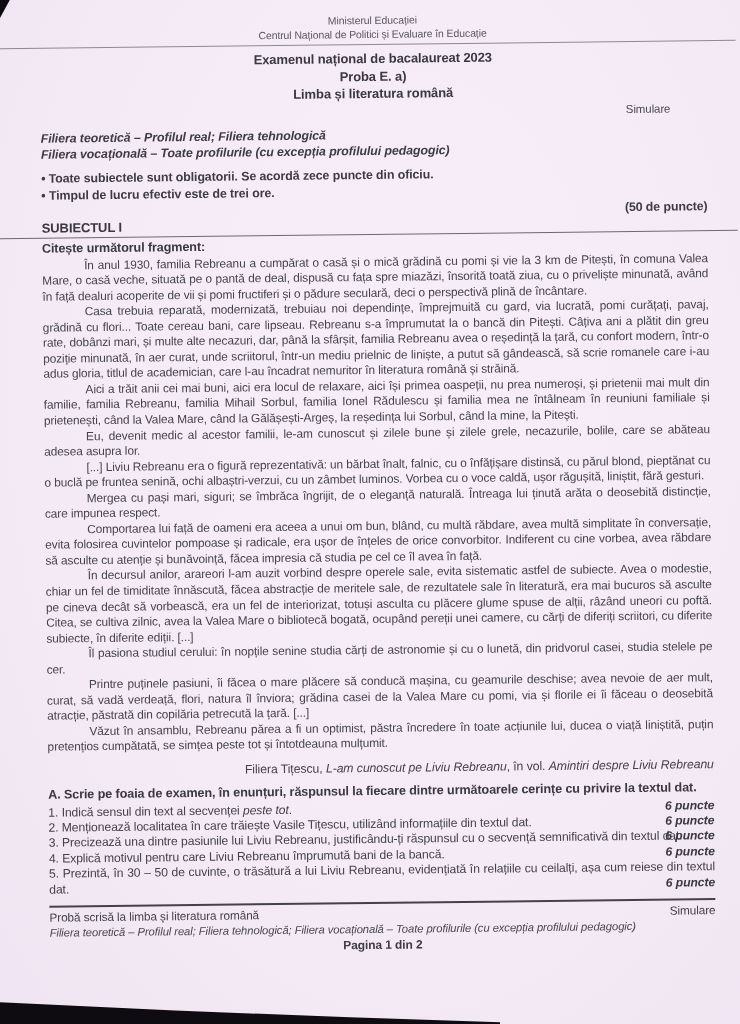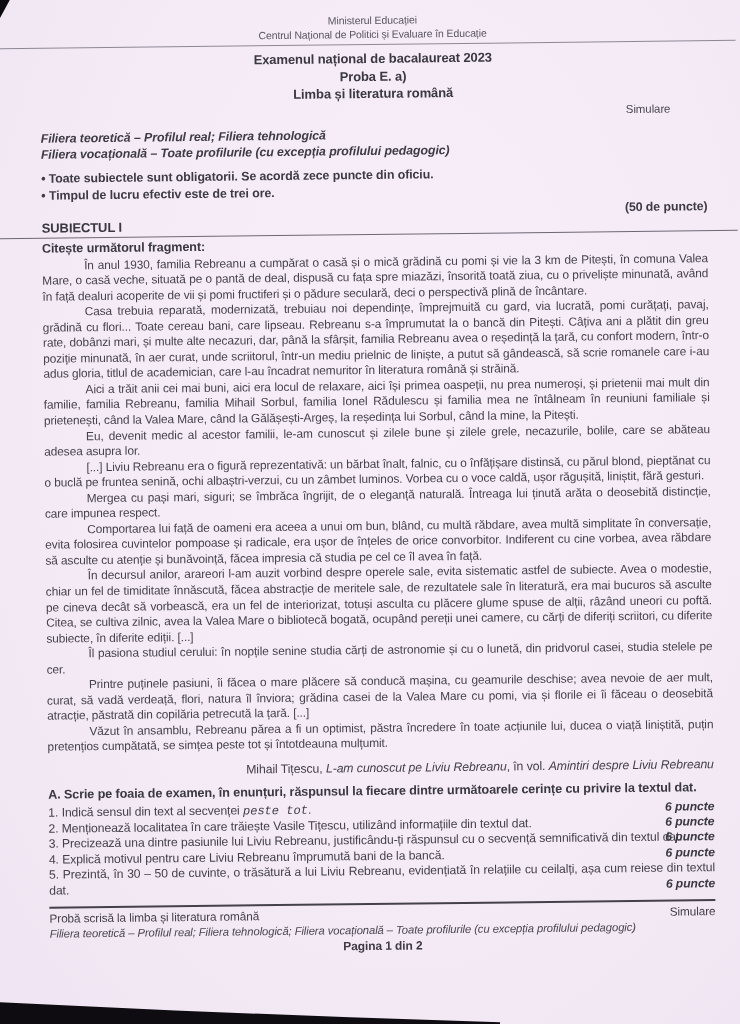--- a/index.html
+++ b/index.html
@@ -41,21 +41,21 @@
   .frag-p{
     margin:0;font-size:11.9px;line-height:15.55px;
     text-align:justify;text-indent:42px;color:#46434d;
   }
   .attribution{margin:9px 0 8px;text-align:right;font-size:12.3px;color:#44414b;}
   .attribution i{font-style:italic;}
 
   .section-intro{font-size:12.6px;font-weight:bold;line-height:16.5px;text-align:justify;color:#3a3841;margin-bottom:2px;}
   .question{position:relative;font-size:12.2px;line-height:15.4px;text-align:justify;color:#44414b;}
   .q-points{position:absolute;right:0;bottom:0;font-weight:bold;color:#3a3841;font-style:italic;}
-  .q-text i{font-style:italic;font-family:Liberation Mono, monospace;}
+  .q-text i{font-style:italic;}
 
   .footer{margin-top:8px;border-top:2px solid #44414b;padding-top:3px;}
   .footer-row{display:flex;justify-content:space-between;font-size:11.8px;color:#44414b;line-height:15px;}
   .footer-filiera{font-size:11.3px;font-style:italic;color:#4a4751;line-height:14.5px;}
   .footer-page{text-align:center;font-size:12px;font-weight:bold;color:#3e3b45;line-height:16px;margin-top:1px;}
 
   .corner-tl{
     position:absolute;top:0;left:0;width:13px;height:18px;background:#0d0b0f;
     clip-path:polygon(0 0,75% 0,0 100%);
   }
@@ -101,21 +101,21 @@
           <p class="frag-p">Eu, devenit medic al acestor familii, le-am cunoscut și zilele bune și zilele grele, necazurile, bolile, care se abăteau adesea asupra lor.</p>
           <p class="frag-p">[...] Liviu Rebreanu era o figură reprezentativă: un bărbat înalt, falnic, cu o înfățișare distinsă, cu părul blond, pieptănat cu o buclă pe fruntea senină, ochi albaștri-verzui, cu un zâmbet luminos. Vorbea cu o voce caldă, ușor răgușită, liniștit, fără gesturi.</p>
           <p class="frag-p">Mergea cu pași mari, siguri; se îmbrăca îngrijit, de o eleganță naturală. Întreaga lui ținută arăta o deosebită distincție, care impunea respect.</p>
           <p class="frag-p">Comportarea lui față de oameni era aceea a unui om bun, blând, cu multă răbdare, avea multă simplitate în conversație, evita folosirea cuvintelor pompoase și radicale, era ușor de înțeles de orice convorbitor. Indiferent cu cine vorbea, avea răbdare să asculte cu atenție și bunăvoință, făcea impresia că studia pe cel ce îl avea în față.</p>
           <p class="frag-p">În decursul anilor, arareori l-am auzit vorbind despre operele sale, evita sistematic astfel de subiecte. Avea o modestie, chiar un fel de timiditate înnăscută, făcea abstracție de meritele sale, de rezultatele sale în literatură, era mai bucuros să asculte pe cineva decât să vorbească, era un fel de interiorizat, totuși asculta cu plăcere glume spuse de alții, râzând uneori cu poftă. Citea, se cultiva zilnic, avea la Valea Mare o bibliotecă bogată, ocupând pereții unei camere, cu cărți de diferiți scriitori, cu diferite subiecte, în diferite ediții. [...]</p>
           <p class="frag-p">Îl pasiona studiul cerului: în nopțile senine studia cărți de astronomie și cu o lunetă, din pridvorul casei, studia stelele pe cer.</p>
           <p class="frag-p">Printre puținele pasiuni, îi făcea o mare plăcere să conducă mașina, cu geamurile deschise; avea nevoie de aer mult, curat, să vadă verdeață, flori, natura îl înviora; grădina casei de la Valea Mare cu pomi, via și florile ei îi făceau o deosebită atracție, păstrată din copilăria petrecută la țară. [...]</p>
           <p class="frag-p">Văzut în ansamblu, Rebreanu părea a fi un optimist, păstra încredere în toate acțiunile lui, ducea o viață liniștită, puțin pretențios cumpătată, se simțea peste tot și întotdeauna mulțumit.</p>
         </div>
 
-      <div id="attribution" class="attribution"><span>Mihail Tițescu, </span><i>L-am cunoscut pe Liviu Rebreanu</i><span>, în vol. </span><i>Amintiri despre Liviu Rebreanu</i></div>
+      <div id="attribution" class="attribution"><span>Filiera Tițescu, </span><i>L-am cunoscut pe Liviu Rebreanu</i><span>, în vol. </span><i>Amintiri despre Liviu Rebreanu</i></div>
 
       <div class="section-intro">A. Scrie pe foaia de examen, în enunțuri, răspunsul la fiecare dintre următoarele cerințe cu privire la textul dat.</div>
       <div id="questions">
           <div class="question"><span class="q-text"><span>1. </span><span>Indică sensul din text al secvenței </span><i>peste tot</i><span>.</span></span><span class="q-points">6 puncte</span></div>
           <div class="question"><span class="q-text"><span>2. </span><span>Menționează localitatea în care trăiește Vasile Tițescu, utilizând informațiile din textul dat.</span></span><span class="q-points">6 puncte</span></div>
           <div class="question"><span class="q-text"><span>3. </span><span>Precizează una dintre pasiunile lui Liviu Rebreanu, justificându-ți răspunsul cu o secvență semnificativă din textul dat.</span></span><span class="q-points">6 puncte</span></div>
           <div class="question"><span class="q-text"><span>4. </span><span>Explică motivul pentru care Liviu Rebreanu împrumută bani de la bancă.</span></span><span class="q-points">6 puncte</span></div>
           <div class="question"><span class="q-text"><span>5. </span><span>Prezintă, în 30 – 50 de cuvinte, o trăsătură a lui Liviu Rebreanu, evidențiată în relațiile cu ceilalți, așa cum reiese din textul dat.</span></span><span class="q-points">6 puncte</span></div>
         </div>
 

